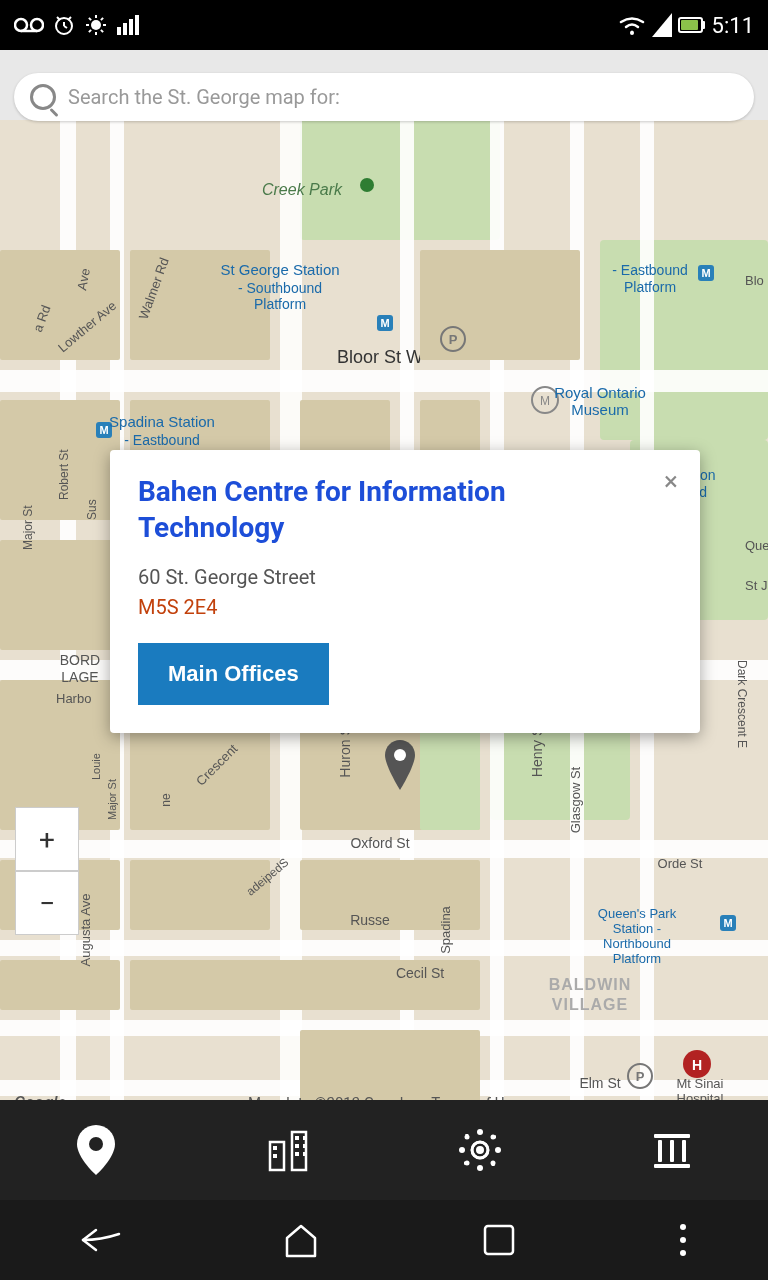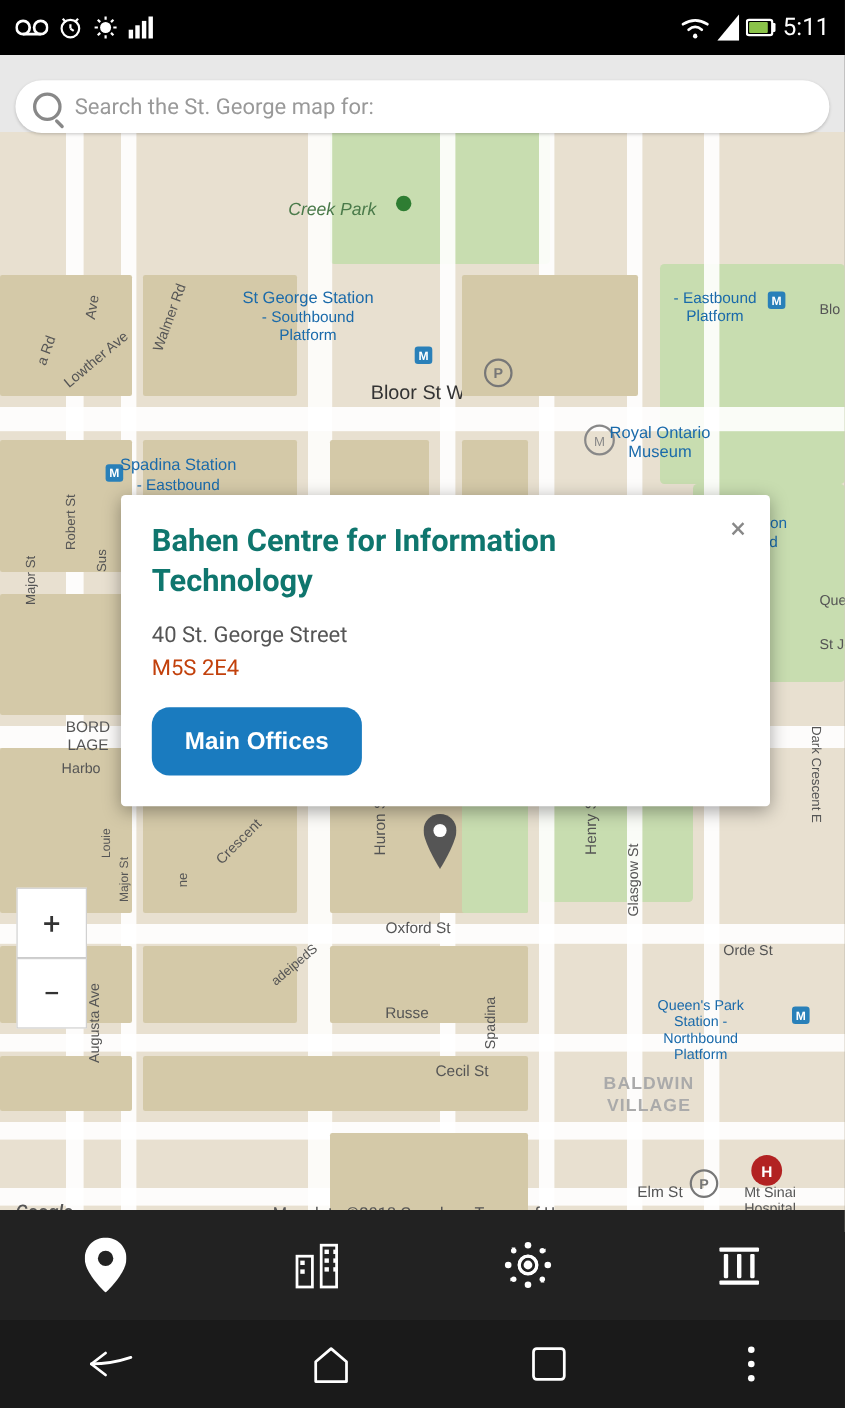--- a/index.html
+++ b/index.html
@@ -126,40 +126,40 @@
       top: 18px;
       right: 22px;
       font-size: 26px;
       color: #888;
       cursor: pointer;
       line-height: 1;
     }
     .popup-title {
       font-size: 28px;
       font-weight: 700;
-      color: #0f766e;
+      color: #1d4ed8;
       line-height: 1.3;
       margin-bottom: 18px;
       padding-right: 30px;
     }
     .popup-address {
       font-size: 20px;
       color: #555;
       margin-bottom: 6px;
     }
     .popup-postal {
       font-size: 20px;
       color: #c2410c;
       margin-bottom: 24px;
     }
     .popup-btn {
       background: #1a7bbf;
       color: #fff;
       border: none;
-      border-radius: 16px;
+      border-radius: 0;
       padding: 18px 30px;
       font-size: 22px;
       font-weight: 600;
       cursor: pointer;
       display: inline-block;
     }
 
     
     .map-pin {
       position: absolute;
@@ -485,21 +485,21 @@
   <div class="map-pin">
     <svg width="30" height="50" viewBox="0 0 30 50">
       <path d="M15 0 C6.7 0 0 6.7 0 15 C0 26 15 50 15 50 C15 50 30 26 30 15 C30 6.7 23.3 0 15 0 Z" fill="#555"></path>
       <circle cx="15" cy="15" r="6" fill="#fff"></circle>
     </svg>
   </div>
 
   <div id="map-popup">
     <span class="popup-close">×</span>
     <div class="popup-title">Bahen Centre for Information Technology</div>
-    <div class="popup-address">40 St. George Street</div>
+    <div class="popup-address">60 St. George Street</div>
     <div class="popup-postal">M5S 2E4</div>
     <button class="popup-btn">Main Offices</button>
   </div>
 
   <div id="zoom-controls">
     <div class="zoom-btn">+</div>
     <div class="zoom-btn">−</div>
   </div>
 
   <div class="google-logo">Google</div>

